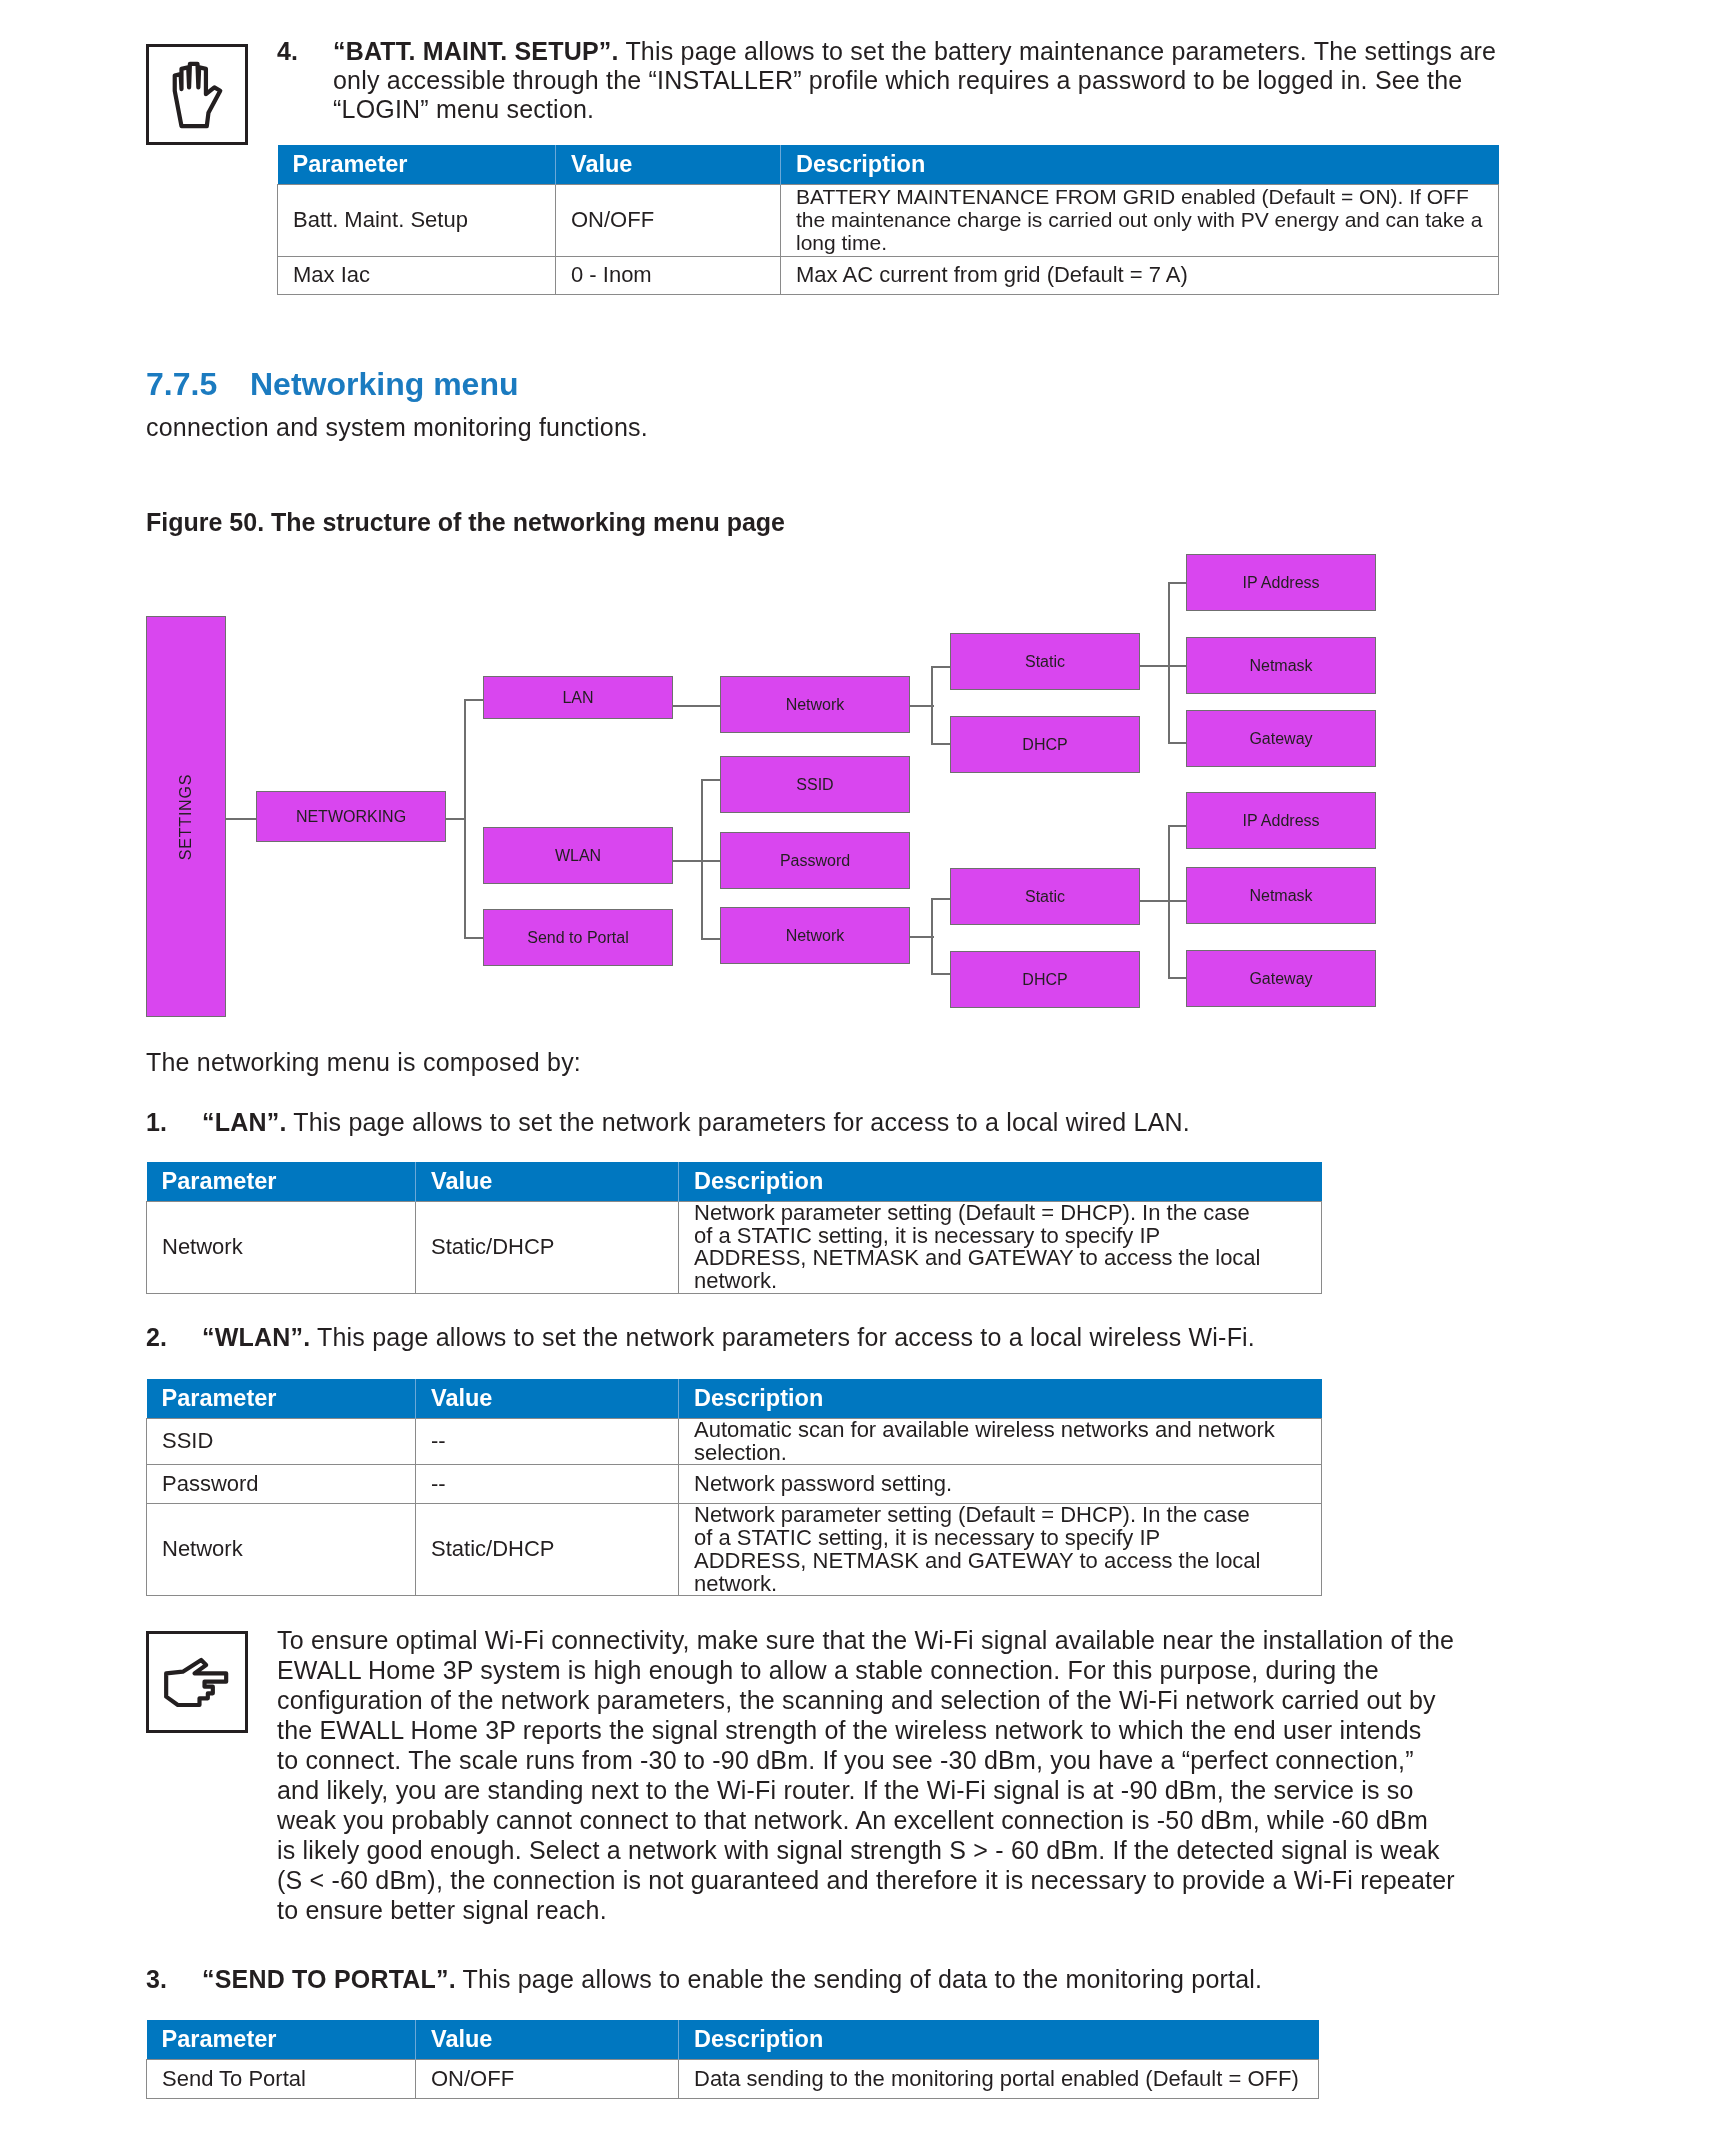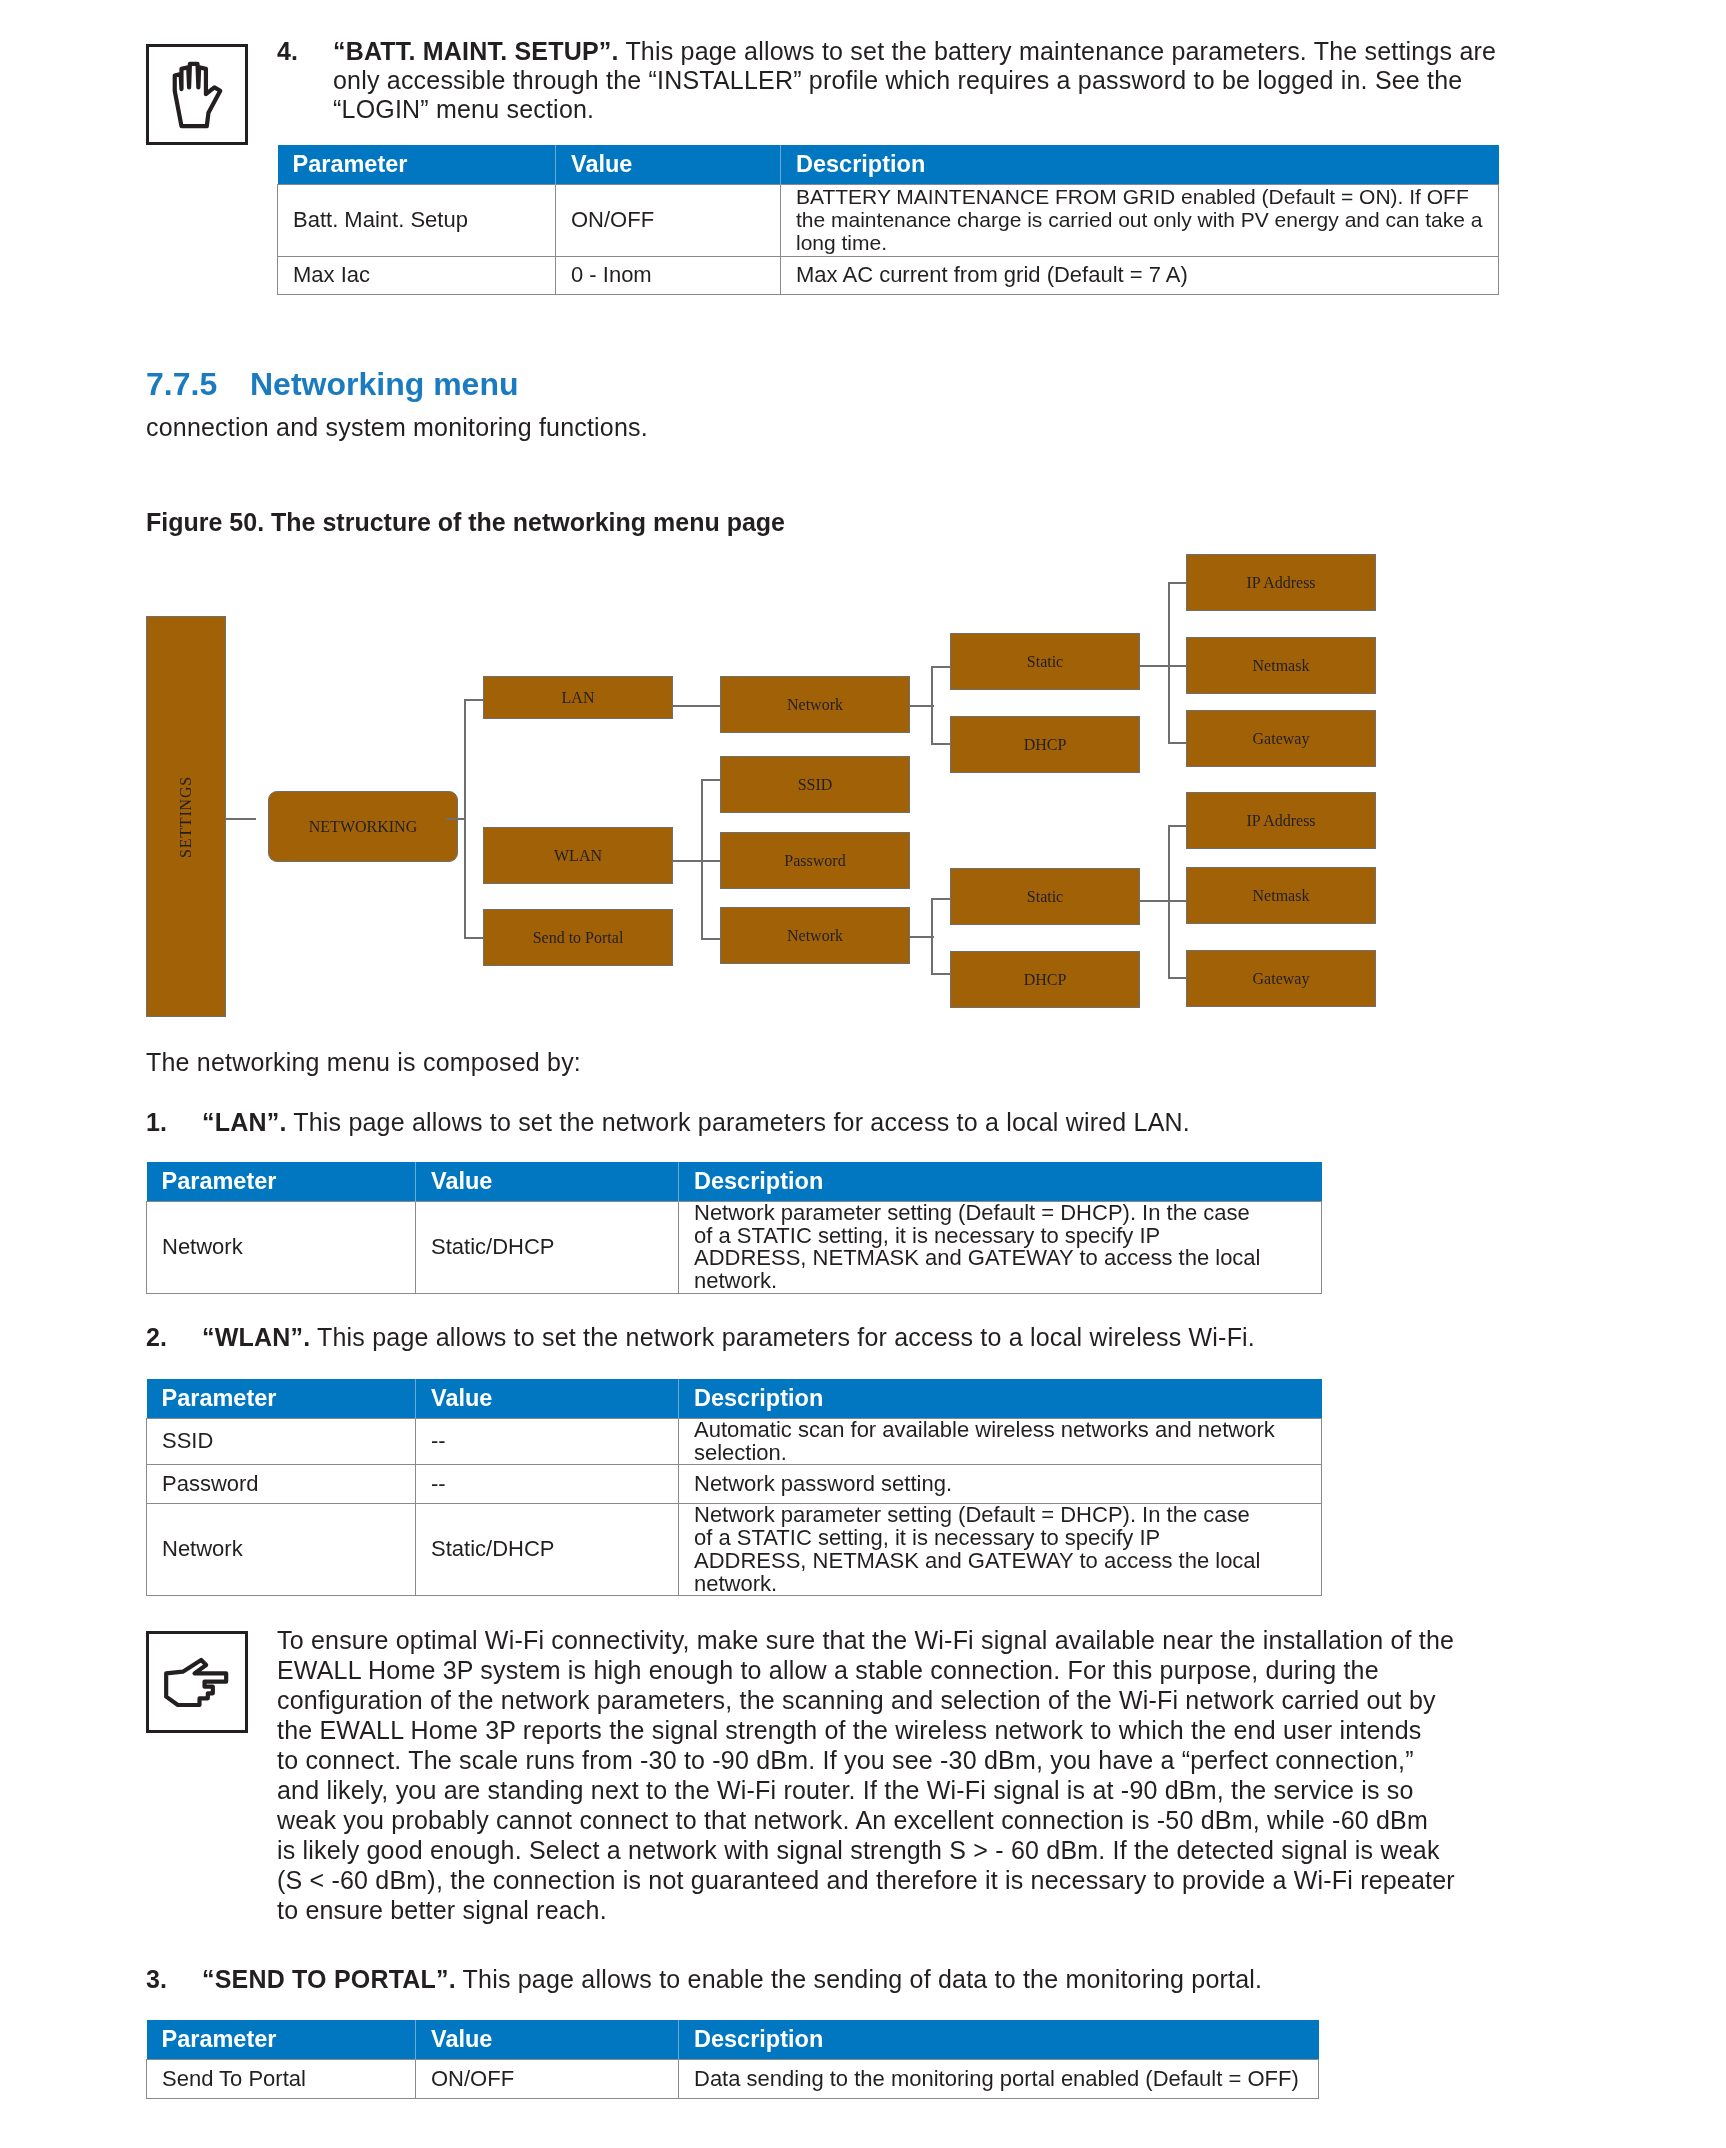--- a/index.html
+++ b/index.html
@@ -11,21 +11,21 @@
   .para b { font-weight:bold; }
   .h2 { position:absolute; color:#1b7bc0; font-weight:bold; font-size:32px; }
   .h2 .sec { display:inline-block; width:104px; }
   .caption { position:absolute; font-weight:bold; font-size:25px; }
   table.spec { position:absolute; border-collapse:collapse; font-size:22px; table-layout:fixed; }
   table.spec th { background:#0077c0; color:#fff; text-align:left; font-weight:bold; font-size:23.5px; padding:0 15px; border-left:0.8px solid #6aa8d8; height:39px; }
   table.spec th:first-child { border-left:none; }
   table.spec td { border:1.7px solid #8a8a8a; padding:0 15px; vertical-align:middle; line-height:22.7px; color:#231f20; }
   table.spec tr td:first-child { border-left:1.7px solid #8a8a8a; }
   
-  .dbox { position:absolute; border:1.7px solid #6f6f6f; box-sizing:border-box; background:#a16207; display:flex; align-items:center; justify-content:center; font-size:16px; color:#231f20;font-family:Liberation Serif, serif; }
+  .dbox { position:absolute; border:1.7px solid #6f6f6f; box-sizing:border-box; background:#d946ef; display:flex; align-items:center; justify-content:center; font-size:16px; color:#231f20; }
   .line { position:absolute; background:#6f6f6f; }
   .vtext { transform:rotate(-90deg); white-space:nowrap; font-size:16px; letter-spacing:0.8px; }
 </style>
 </head>
 <body>
 
 <div class="icon-box" style="left:146px;top:44px;width:102px;height:101px;">
   <svg width="59" height="76" viewBox="0 0 70 90">
     <path d="M16 82 L8 40 L8 22 L15 20 L16 38 L16 14 L24 12 L25 36 L26 8 L35 8 L36 36 L37 12 L45 14 L45 44 L55 36 L62 40 L48 66 L46 82 Z" fill="none" stroke="#231f20" stroke-width="5" stroke-linejoin="round"></path>
   </svg>
@@ -70,21 +70,21 @@
 </div>
 <div class="caption" style="left:146px;top:508px;">Figure 50. The structure of the networking menu page</div>
 
 <div>
 
   <div class="dbox" style="left:146px;top:616px;width:80px;height:401px;">
     <span class="vtext">SETTINGS</span>
   </div>
   <div class="line" style="left:226px;top:818px;width:30px;height:1.7px;"></div>
 
-  <div class="dbox" style="left:268px;top:791px;width:190px;height:71px;border-radius:9px;">
+  <div class="dbox" style="left:256px;top:791px;width:190px;height:51px;">
     <span>NETWORKING</span>
   </div>
   <div class="line" style="left:446px;top:818px;width:18.5px;height:1.7px;"></div>
   <div class="line" style="left:464px;top:699px;width:1.7px;height:240px;"></div>
   <div class="line" style="left:464px;top:699px;width:19.3px;height:1.7px;"></div>
   <div class="line" style="left:464px;top:937px;width:19.3px;height:1.7px;"></div>
 
   <div class="dbox" style="left:483px;top:676px;width:190px;height:43px;">
     <span>LAN</span>
   </div>

